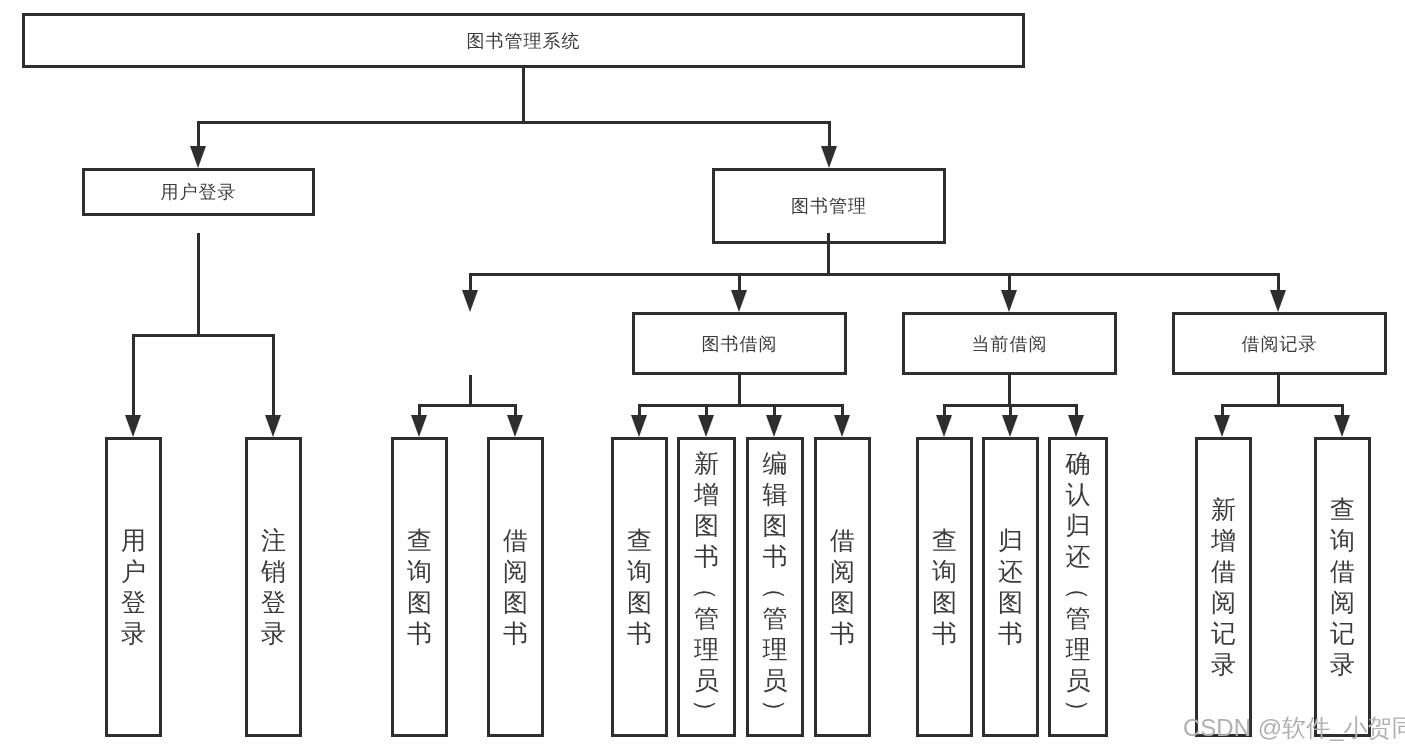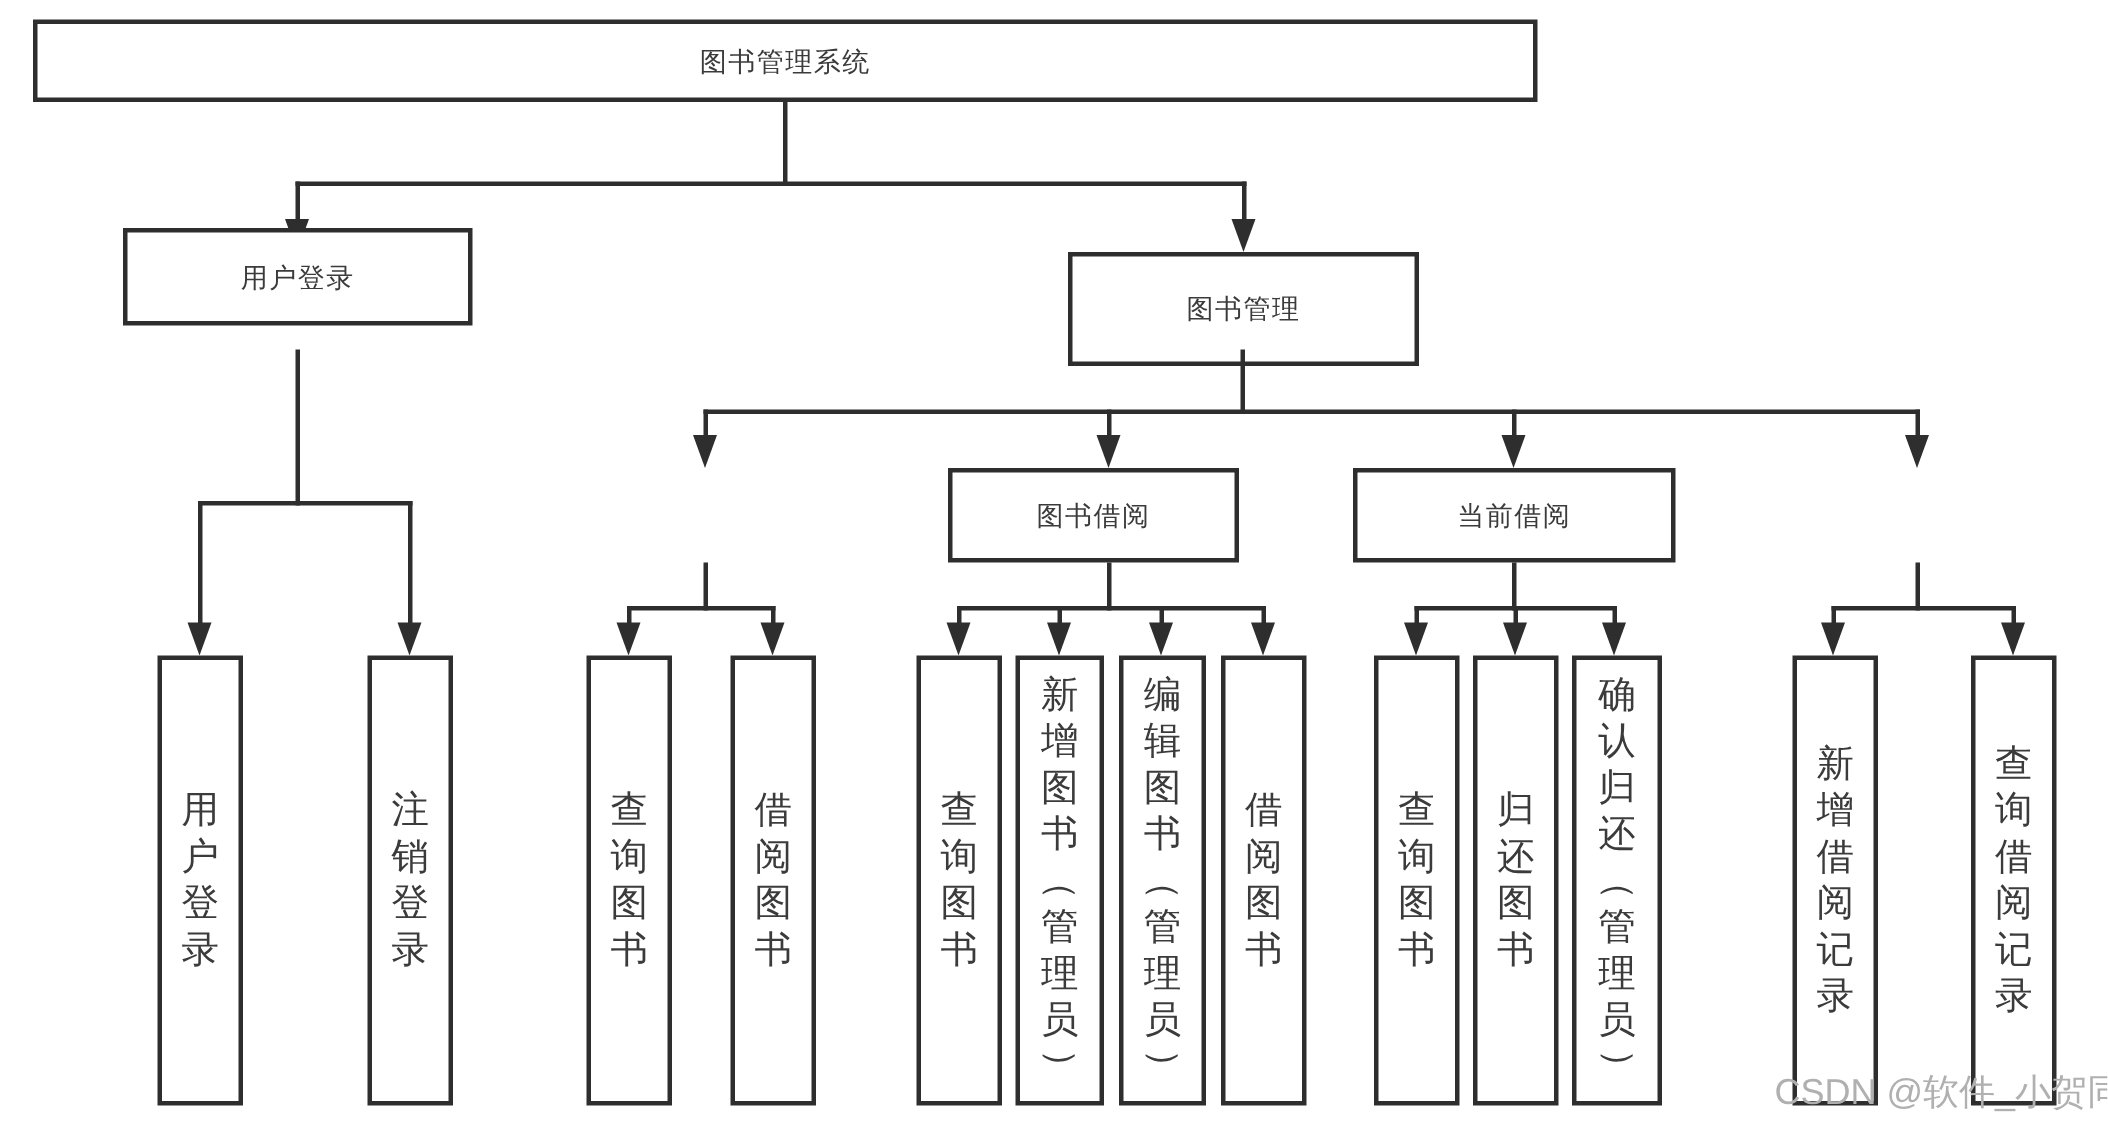--- a/index.html
+++ b/index.html
@@ -80,21 +80,21 @@
     <span>图书管理系统</span>
   </div>
 
   <div class="v-line" style="left:522px;top:68px;height:55px;"></div>
   <div class="h-line" style="left:197px;top:121px;width:634px;"></div>
   <div class="v-line" style="left:197px;top:121px;height:26px;"></div>
   <div class="arrow" style="left:190px;top:146px;"></div>
   <div class="v-line" style="left:828px;top:121px;height:26px;"></div>
   <div class="arrow" style="left:821px;top:146px;"></div>
 
-  <div class="node" style="left:82px;top:152px;width:233px;height:65px;">
+  <div class="node" style="left:82px;top:168px;width:233px;height:48px;">
     <span>用户登录</span>
   </div>
   <div class="node" style="left:712px;top:168px;width:234px;height:76px;">
     <span>图书管理</span>
   </div>
 
   <div class="v-line" style="left:197px;top:233px;height:104px;"></div>
   <div class="h-line" style="left:132px;top:334px;width:143px;"></div>
   <div class="v-line" style="left:132px;top:334px;height:82px;"></div>
   <div class="arrow" style="left:125px;top:415px;"></div>
@@ -105,25 +105,28 @@
   <div class="h-line" style="left:469px;top:273px;width:811px;"></div>
   <div class="v-line" style="left:469px;top:273px;height:18px;"></div>
   <div class="arrow" style="left:462px;top:290px;"></div>
   <div class="v-line" style="left:738px;top:273px;height:18px;"></div>
   <div class="arrow" style="left:731px;top:290px;"></div>
   <div class="v-line" style="left:1008px;top:273px;height:18px;"></div>
   <div class="arrow" style="left:1001px;top:290px;"></div>
   <div class="v-line" style="left:1277px;top:273px;height:18px;"></div>
   <div class="arrow" style="left:1270px;top:290px;"></div>
 
-  <div class="node" style="left:632px;top:312px;width:194px;height:63px;">
+  <div class="node" style="left:632px;top:312px;width:215px;height:63px;">
     <span>图书借阅</span>
   </div>
   <div class="node" style="left:902px;top:312px;width:215px;height:63px;">
     <span>当前借阅</span>
+  </div>
+  <div class="node" style="left:1172px;top:312px;width:215px;height:63px;">
+    <span>借阅记录</span>
   </div>
 
   <div class="v-line" style="left:469px;top:375px;height:32px;"></div>
   <div class="h-line" style="left:418px;top:404px;width:99px;"></div>
   <div class="v-line" style="left:418px;top:404px;height:12px;"></div>
   <div class="arrow" style="left:411px;top:415px;"></div>
   <div class="v-line" style="left:514px;top:404px;height:12px;"></div>
   <div class="arrow" style="left:507px;top:415px;"></div>
 
   <div class="v-line" style="left:738px;top:375px;height:32px;"></div>

